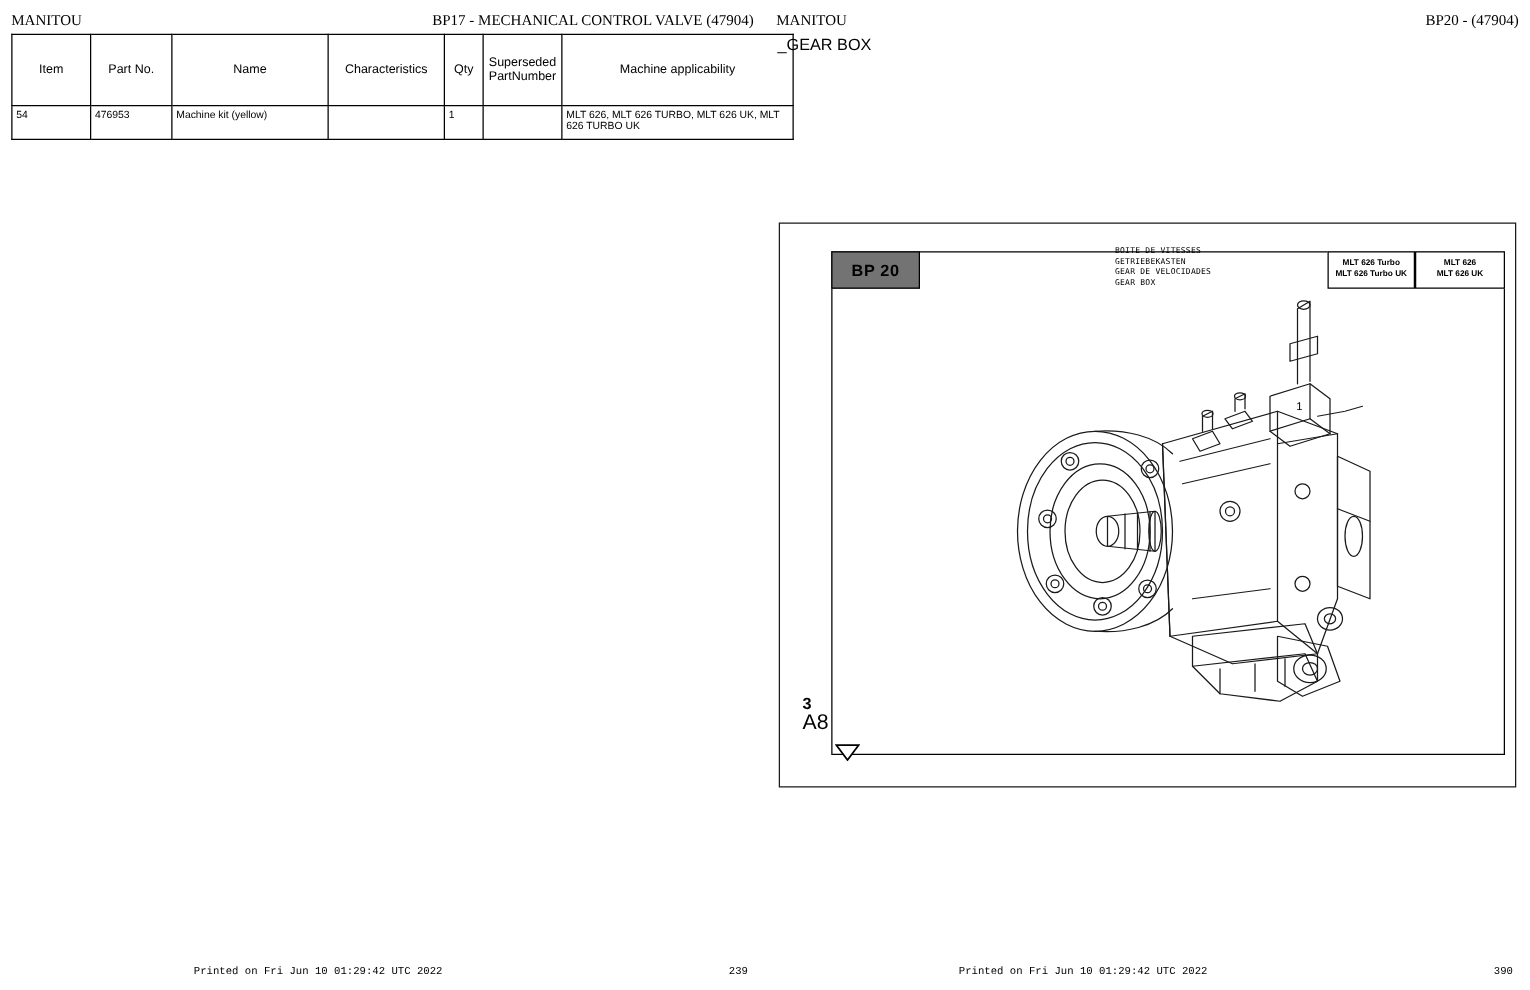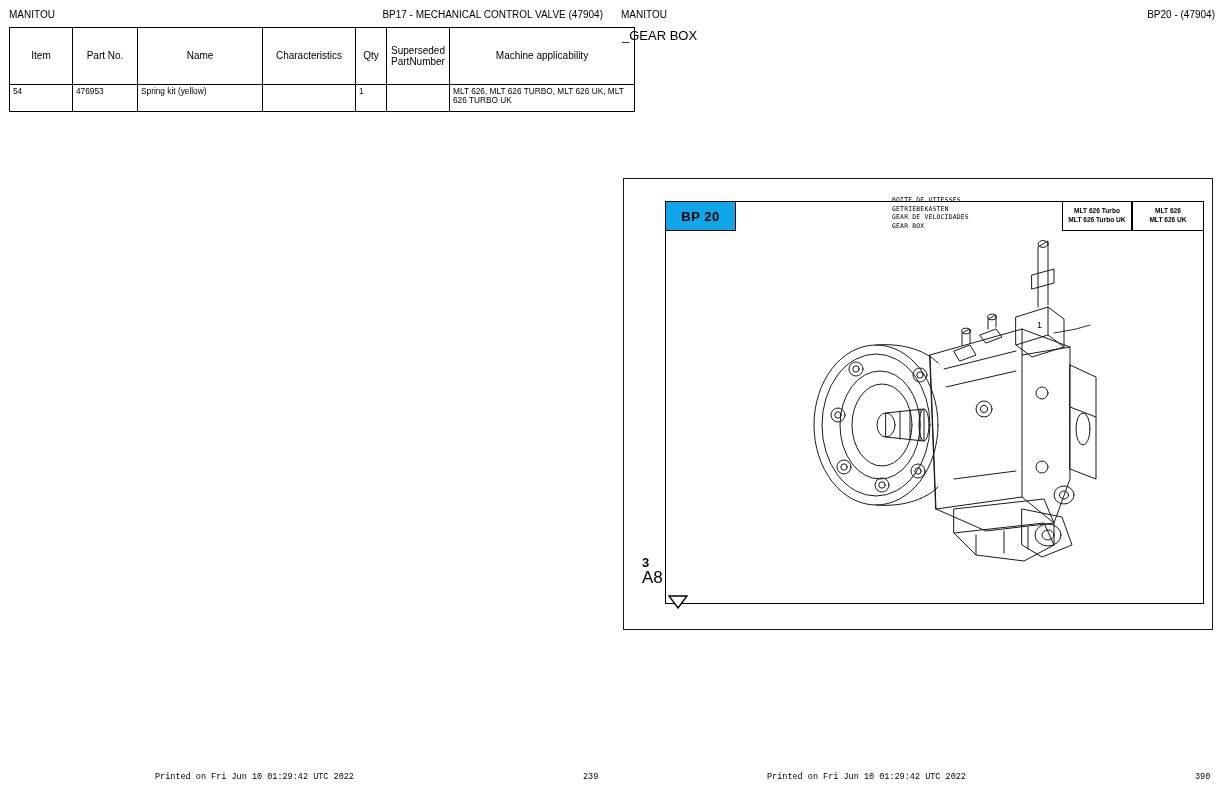--- a/index.html
+++ b/index.html
@@ -25,22 +25,22 @@
   .page-left { left: 0; }
   .page-right { left: 612px; }
 
   
   .pg-header {
     position: absolute;
     top: 9px;
     left: 0;
     width: 100%;
     height: 14px;
-    font-size: 10px;
-    font-family: Liberation Sans, sans-serif;
+    font-size: 12px;
+    font-family: Liberation Serif, serif;
   }
   .pg-header .brand {
     position: absolute;
     left: 9px;
     top: 0;
   }
   .pg-header .doc-title {
     position: absolute;
     right: 9px;
     top: 0;
@@ -142,21 +142,21 @@
     height: 30px;
     border: 1.6px solid #000000;
     box-sizing: border-box;
     display: flex;
     align-items: center;
     justify-content: center;
     font-family: "Liberation Sans", sans-serif;
     font-weight: bold;
     font-size: 13px;
     letter-spacing: 0.5px;
-    background: #0ea5e9;
+    background: #737373;
   }
   .titles-multi {
     position: absolute;
     left: 268px;
     top: 17px;
     font-family: "DejaVu Sans Mono", monospace;
     font-size: 6.4px;
     line-height: 1.33;
     letter-spacing: 0.2px;
   }
@@ -228,21 +228,21 @@
         <th class="col-char">Characteristics</th>
         <th class="col-qty">Qty</th>
         <th class="col-sup">Superseded PartNumber</th>
         <th class="col-mach">Machine applicability</th>
       </tr>
     </thead>
     <tbody>
       <tr>
         <td>54</td>
         <td>476953</td>
-        <td>Spring kit (yellow)</td>
+        <td>Machine kit (yellow)</td>
         <td></td>
         <td>1</td>
         <td></td>
         <td>MLT 626, MLT 626 TURBO, MLT 626 UK, MLT 626 TURBO UK</td>
       </tr>
     </tbody>
   </table>
 
   <div class="pg-footer">
     <span class="printed">Printed on  Fri Jun 10 01:29:42 UTC 2022</span>

